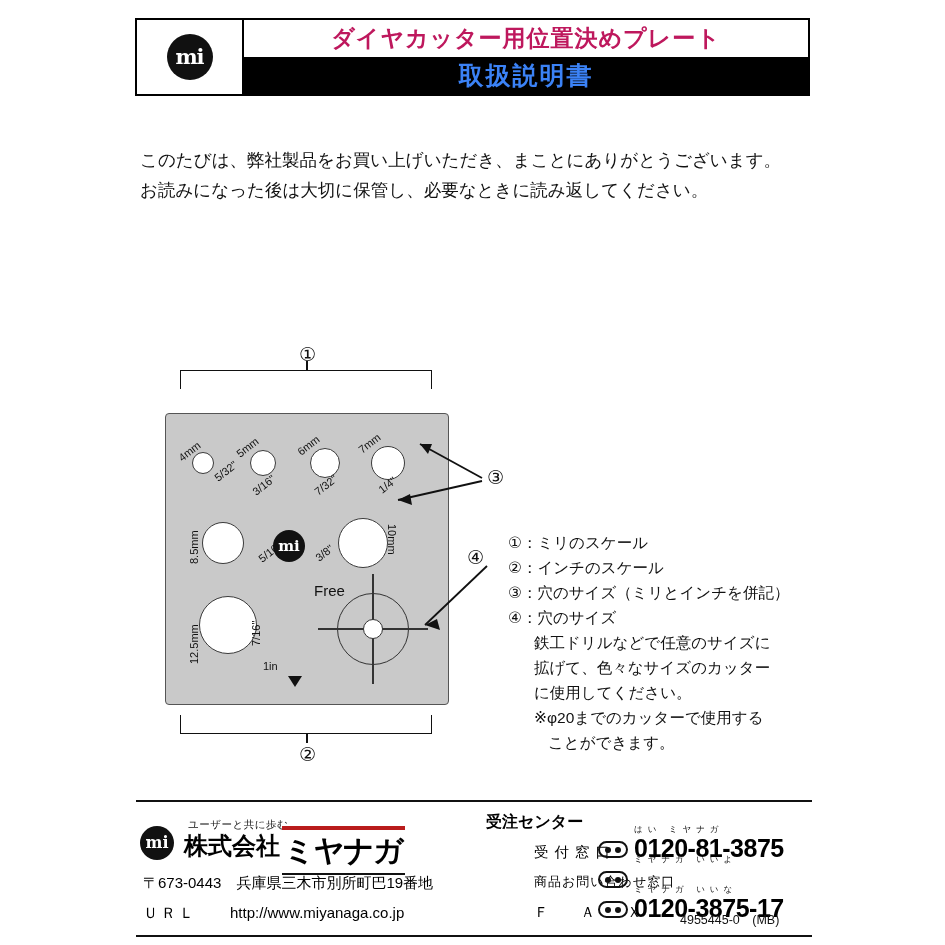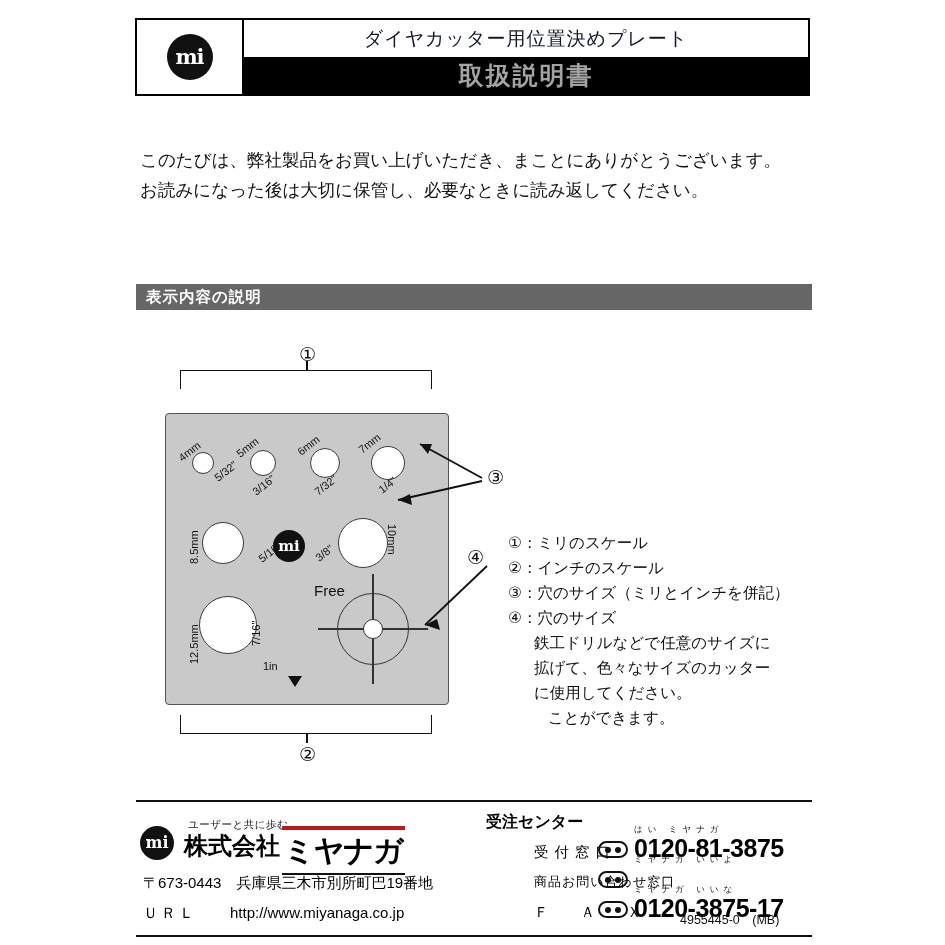--- a/index.html
+++ b/index.html
@@ -62,35 +62,35 @@
   .header-text-cell {
     flex: 1 1 auto;
     display: flex;
     flex-direction: column;
   }
   .header-title {
     flex: 1 1 50%;
     display: flex;
     align-items: center;
     justify-content: center;
-    font-size: 19px;
-    font-weight: normal;
+    font-size: 23px;
+    font-weight: bold;
     letter-spacing: 1px;
-    color: #0f172a;
+    color: #be185d;
     background: #fff;
   }
   .header-subtitle {
     flex: 1 1 50%;
     display: flex;
     align-items: center;
     justify-content: center;
     font-size: 25px;
     font-weight: bold;
     letter-spacing: 2px;
-    color: #a3a3a3;
+    color: #3b82f6;
     background: #000;
   }
 
   
   .intro {
     position: absolute;
     left: 140px;
     top: 145px;
     width: 700px;
     font-size: 17.5px;
@@ -430,23 +430,20 @@
       <div class="header-title">ダイヤカッター用位置決めプレート</div>
       <div class="header-subtitle">取扱説明書</div>
     </div>
   </div>
 
   <div class="intro">
     <div>このたびは、弊社製品をお買い上げいただき、まことにありがとうございます。</div>
     <div>お読みになった後は大切に保管し、必要なときに読み返してください。</div>
   </div>
 
-  <div class="section-bar">
-    <span>表示内容の説明</span>
-  </div>
 
   <div class="brace-top"></div>
   <div class="circnum" style="left:299px; top:345px;">①</div>
 
   <div class="brace-bottom"></div>
   <div class="circnum" style="left:299px; top:745px;">②</div>
 
   <div class="plate">
 
     <div class="hole" style="left:26px; top:38px; width:22px; height:22px;"></div>
@@ -506,20 +503,21 @@
   <div class="circnum" style="left:467px; top:548px;">④</div>
 
   <div class="legend">
     <div class="row">①：ミリのスケール</div>
     <div class="row">②：インチのスケール</div>
     <div class="row">③：穴のサイズ（ミリとインチを併記）</div>
     <div class="row">④：穴のサイズ</div>
     <div class="row indent">鉄工ドリルなどで任意のサイズに</div>
     <div class="row indent">拡げて、色々なサイズのカッター</div>
     <div class="row indent">に使用してください。</div>
+    <div class="row indent">※φ20までのカッターで使用する</div>
     <div class="row indent" style="padding-left:40px;">ことができます。</div>
   </div>
 
   <div class="footer-line"></div>
 
   <div class="footer-left">
     <div class="foot-logo">
       <span class="mark">mi</span>
     </div>
     <div class="foot-tagline">ユーザーと共に歩む</div>

